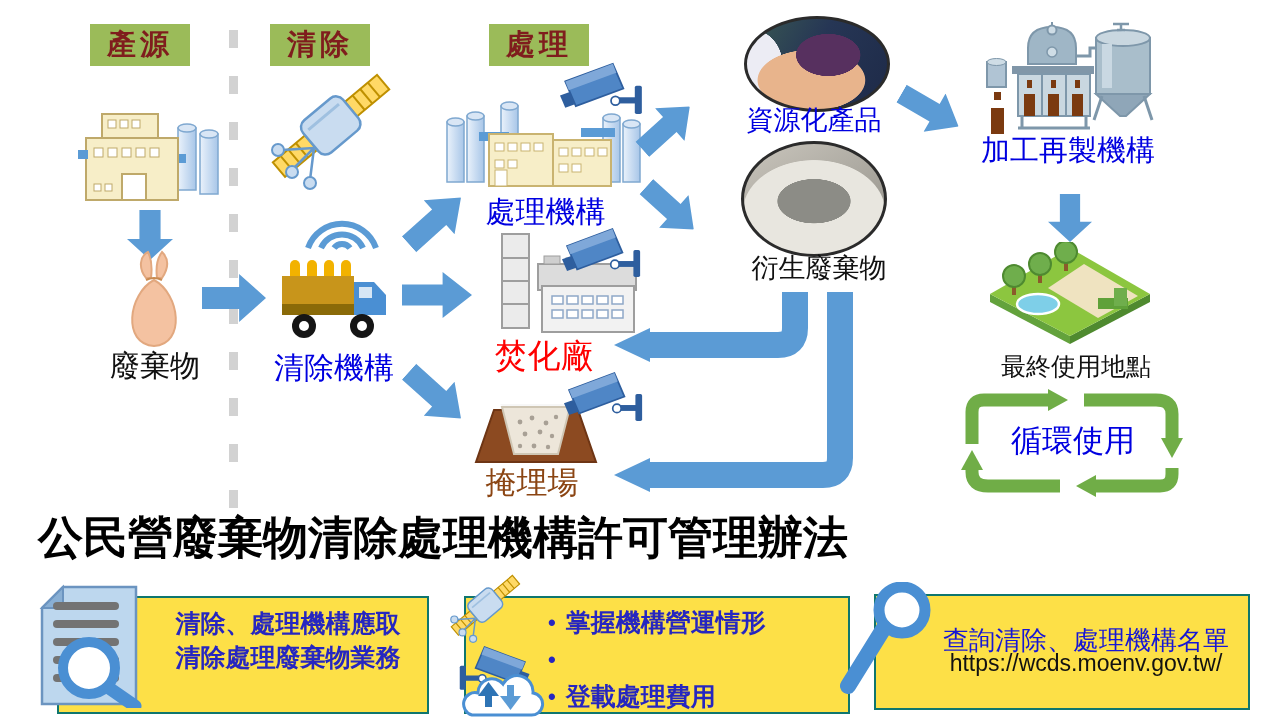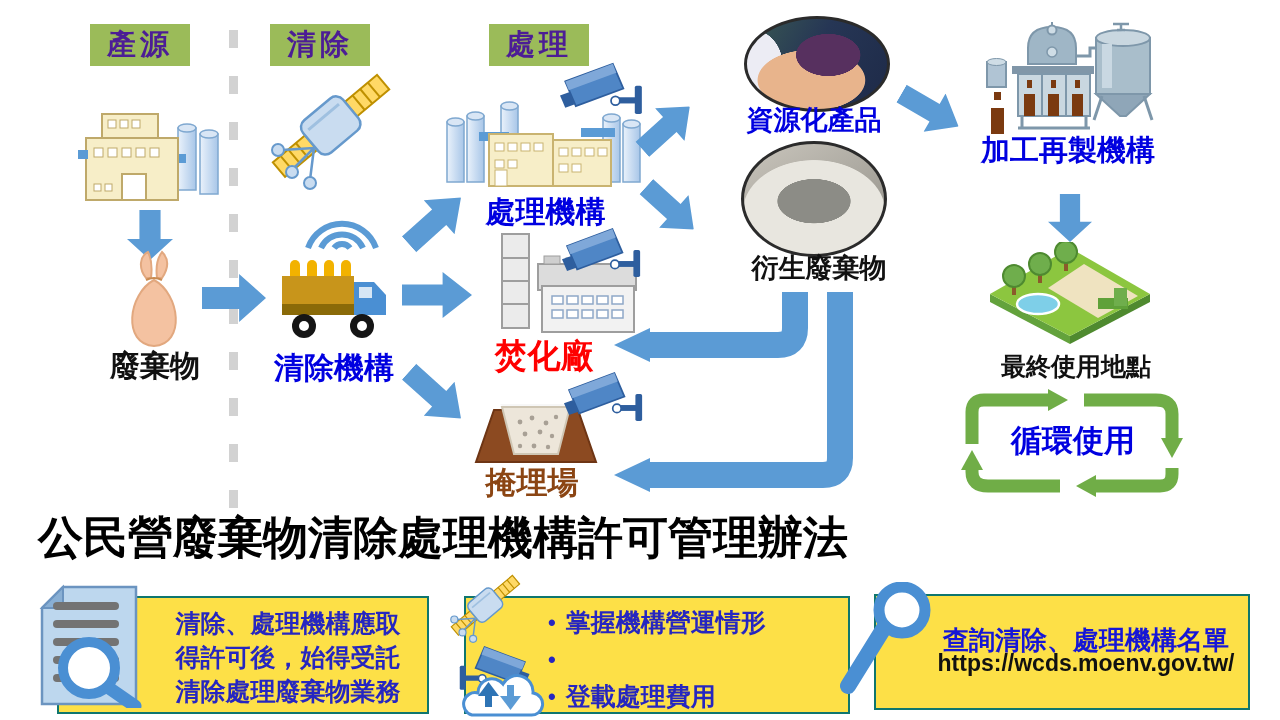--- a/index.html
+++ b/index.html
@@ -1,30 +1,30 @@
 <!DOCTYPE html>
 <html><head>
 <meta charset="utf-8">
 <style>
   html,body{margin:0;padding:0;}
   body{width:1280px;height:720px;position:relative;overflow:hidden;background:#FFFFFF;
        font-family:"Liberation Sans","DejaVu Sans",sans-serif;}
   .abs{position:absolute;}
   
-  .badge{position:absolute;width:100px;height:42px;background:#9BBB59;color:#4c1d95;
+  .badge{position:absolute;width:100px;height:42px;background:#9BBB59;color:#7f1d1d;
          font-size:29px;font-weight:bold;display:flex;align-items:center;justify-content:center;
          letter-spacing:4px;}
   
   .dash-line{position:absolute;left:229px;top:30px;width:9px;height:498px;
     background:repeating-linear-gradient(to bottom,#D2D2D2 0 18px,transparent 18px 46px);}
   
   .barrow{position:absolute;background:#5B9BD5;
     clip-path:polygon(0 27%,58% 27%,58% 0%,100% 50%,58% 100%,58% 73%,0 73%);}
   
-  .lbl{position:absolute;font-weight:bold;white-space:nowrap;}
+  .lbl{position:absolute;font-weight:normal;white-space:nowrap;}
   .blue{color:#0000E0;} .red{color:#FF0000;} .brown{color:#8B4513;} .black{color:#111111;}
   
   .photo{position:absolute;border-radius:50%;border:3px solid #2B2B2B;}
   .photo1{background:
     radial-gradient(58px 38px at 58% 40%,#57305F 0 55%,transparent 56%),
     radial-gradient(92px 52px at 46% 68%,#E8B48C 0 58%,transparent 59%),
     radial-gradient(46px 62px at 6% 55%,#ECECF4 0 60%,transparent 61%),
     linear-gradient(120deg,#3A5A52 0%,#263655 45%,#1E2A48 100%);}
   .photo2{background:
     radial-gradient(66px 40px at 50% 52%,#8C8C86 0 55%,transparent 56%),
@@ -321,21 +321,20 @@
     <polygon points="1,84 23,84 12,64"></polygon>
   </g>
 </svg>
 <div class="lbl blue" style="left:1002px;top:420px;width:142px;text-align:center;font-size:31px;">循環使用</div>
 
 <div class="title">公民營廢棄物清除處理機構許可管理辦法</div>
 
 <div class="infobox" style="left:57px;top:596px;width:368px;height:114px;">
   <div class="permit-text">
     <div>清除、處理機構應取</div>
-    <div>得許可後，始得受託</div>
     <div>清除處理廢棄物業務</div>
   </div>
 </div>
 <svg class="abs" style="left:33px;top:584px;" width="112" height="124" viewBox="0 0 112 124">
   <path d="M30,3 H103 V120 H9 V24 Z" fill="#BDD7EE" stroke="#6B94C0" stroke-width="2.5"></path>
   <path d="M9,24 L30,3 V24 Z" fill="#89AFD4" stroke="#6B94C0" stroke-width="2"></path>
   <g fill="#737373">
       <rect x="20" y="18" width="66" height="8" rx="4"></rect>
       <rect x="20" y="36" width="66" height="8" rx="4"></rect>
       <rect x="20" y="54" width="66" height="8" rx="4"></rect>

